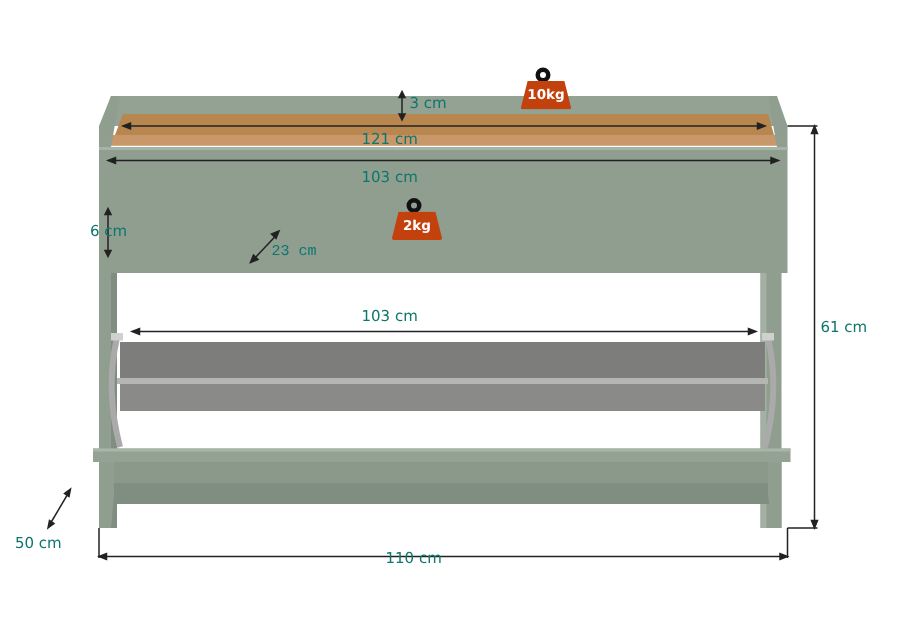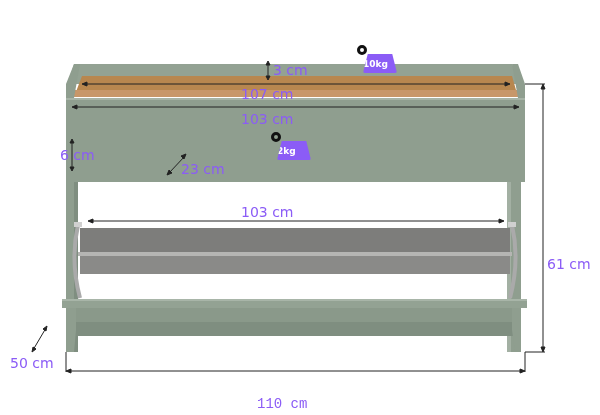--- a/index.html
+++ b/index.html
@@ -1,24 +1,24 @@
 <!DOCTYPE html>
 <html><head>
 <meta charset="utf-8">
 <style>
   html, body { margin:0; padding:0; background:#ffffff; }
   body { width:600px; height:415px; position:relative; overflow:hidden;
          font-family:"DejaVu Sans", "Liberation Sans", sans-serif; color:#1a1a1a; }
   .abs { position:absolute; }
-  .label { position:absolute; font-size:14px; line-height:16px; white-space:nowrap; color:#8b5cf6; }
+  .label { position:absolute; font-size:10px; line-height:16px; white-space:nowrap; color:#0f766e; }
   .weight { position:absolute; width:34px; height:28px; }
   .weight .ring { position:absolute; left:10px; top:0; width:10px; height:10px; border:3px solid #111; border-radius:50%; box-sizing:border-box; }
-  .weight .body { position:absolute; left:16px; top:9px; width:34px; height:19px; background:#8b5cf6;
+  .weight .body { position:absolute; left:0; top:9px; width:34px; height:19px; background:#c2410c;
                   clip-path: polygon(14% 0, 86% 0, 100% 100%, 0 100%); border-radius:2px;
-                  color:#fff; font-weight:bold; font-size:9px; line-height:21px; }
+                  color:#fff; font-weight:bold; font-size:9px; text-align:center; line-height:21px; }
 </style>
 </head>
 <body>
 
 <svg class="abs" style="left:0;top:0" width="600" height="415" viewBox="0 0 600 415">
 
   <rect x="66" y="180" width="12" height="172" fill="#8f9e8f"></rect>
   <rect x="74" y="180" width="4" height="172" fill="#7f8e80"></rect>
   <rect x="507" y="180" width="14" height="172" fill="#8f9e8f"></rect>
   <rect x="507" y="180" width="4" height="172" fill="#a3b0a3"></rect>
@@ -89,28 +89,28 @@
 
     <line x1="66" y1="352" x2="66" y2="372"></line>
     <line x1="525" y1="352" x2="525" y2="372"></line>
     <line x1="68" y1="371" x2="523" y2="371"></line>
     <polygon points="66,371 71,369 71,373"></polygon>
       <polygon points="525,371 520,369 520,373"></polygon>
   </g>
 </svg>
 
 <div class="label" style="left:273px;top:62px;">3 cm</div>
-<div class="label" style="left:241px;top:86px;">107 cm</div>
+<div class="label" style="left:241px;top:86px;">121 cm</div>
 <div class="label" style="left:241px;top:111px;">103 cm</div>
 <div class="label" style="left:60px;top:147px;">6 cm</div>
-<div class="label" style="left:181px;top:161px;">23 cm</div>
+<div class="label" style="left:181px;top:161px;font-family:Liberation Mono, monospace;">23 cm</div>
 <div class="label" style="left:241px;top:204px;">103 cm</div>
-<div class="label" style="left:547px;top:211px;margin-top:45px;">61 cm</div>
+<div class="label" style="left:547px;top:211px;">61 cm</div>
 <div class="label" style="left:10px;top:355px;">50 cm</div>
-<div class="label" style="left:257px;top:396px;font-family:Liberation Mono, monospace;">110 cm</div>
+<div class="label" style="left:257px;top:365px;">110 cm</div>
 
 <div class="weight" style="left:347px;top:45px;">
   <div class="ring"></div>
   <div class="body">10kg</div>
 </div>
 <div class="weight" style="left:261px;top:132px;">
   <div class="ring"></div>
   <div class="body">2kg</div>
 </div>
 

